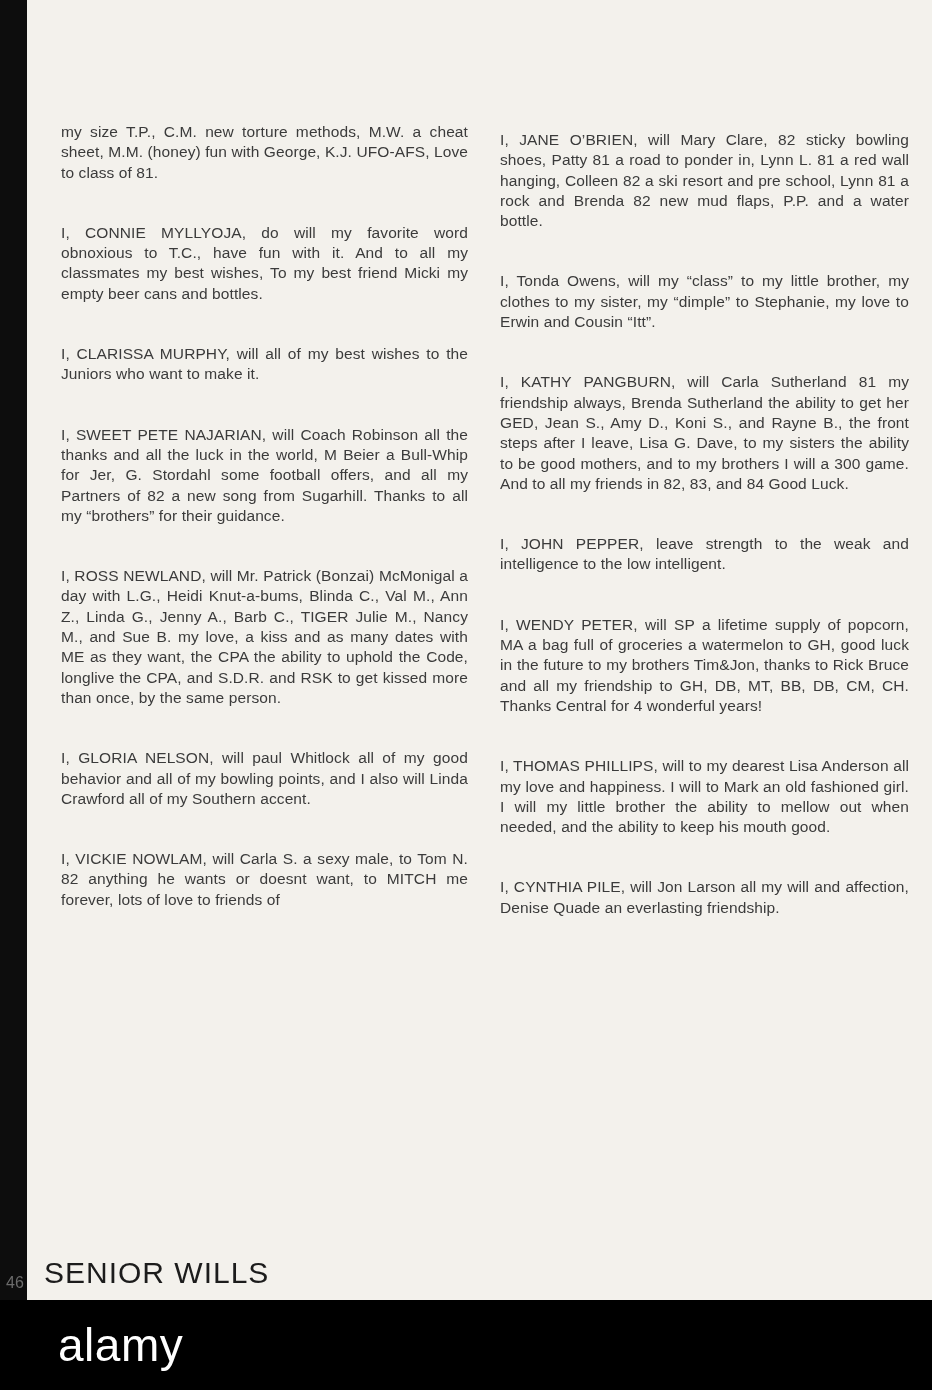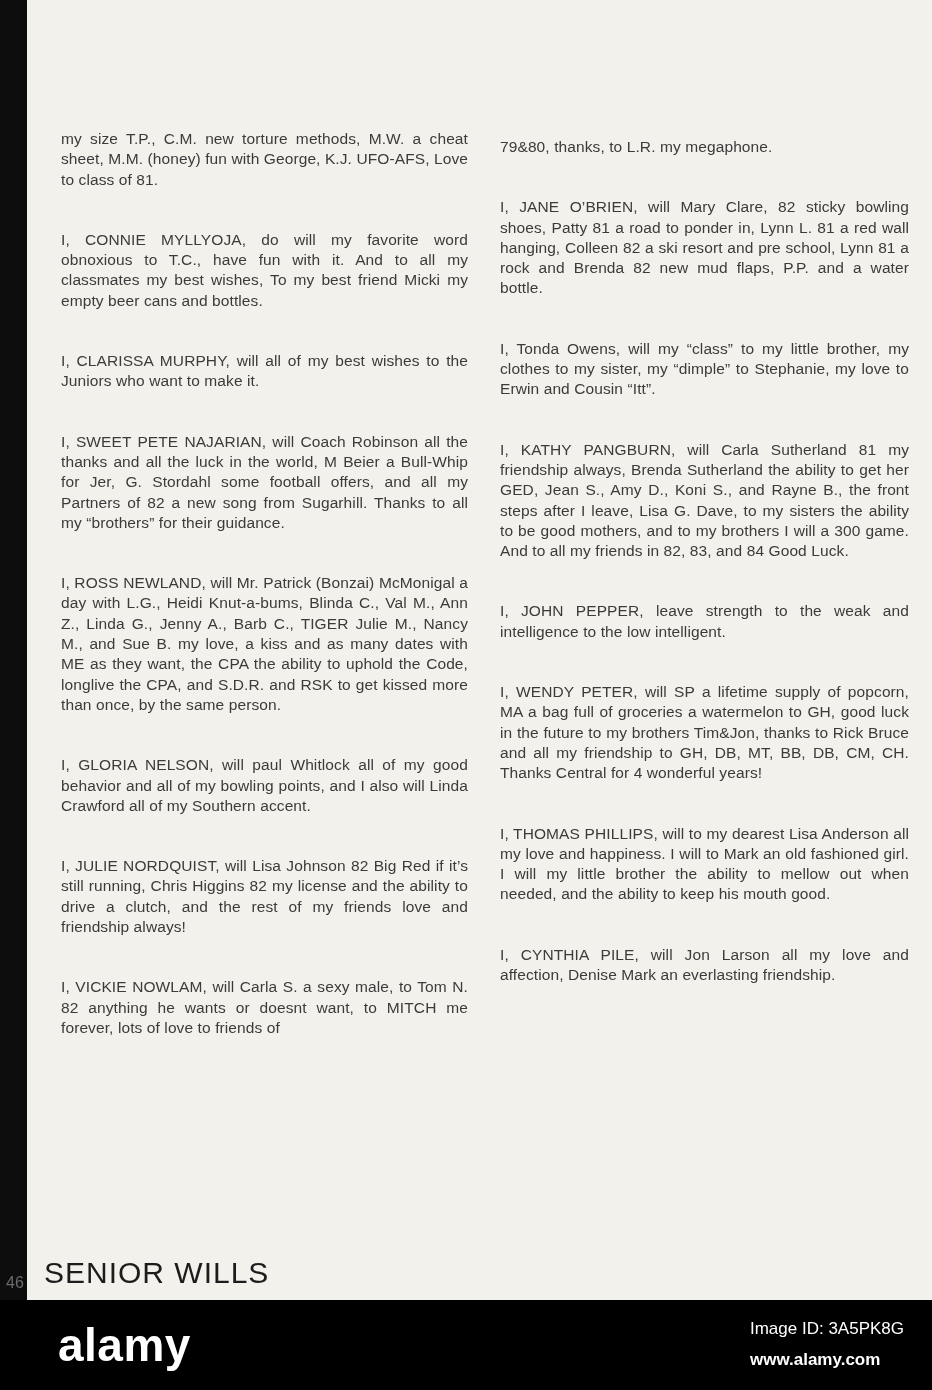--- a/index.html
+++ b/index.html
@@ -23,21 +23,20 @@
     height: 1302px;
     background: #0d0d0d;
   }
   .col {
     position: absolute;
     text-align: justify;
     font-size: 15.5px;
     line-height: 1.31;
     color: #3b3b3b;
     letter-spacing: 0.1px;
-    margin-top: 7px;
   }
   .col p { margin-bottom: 40px; }
   .col-left  { left: 61px;  top: 122px; width: 407px; }
   .col-right { left: 500px; top: 130px; width: 409px; }
 
   .footer-page-num {
     position: absolute;
     left: 6px; top: 1274px;
     font-size: 16px;
     color: #6b6b6b;
@@ -59,21 +58,21 @@
     height: 90px;
     background: #000;
     display: flex;
     align-items: center;
     justify-content: space-between;
     padding: 0 28px 0 58px;
   }
   .alamy-logo {
     color: #ffffff;
     font-size: 46px;
-    font-weight: bold;
+    font-weight: normal;
     letter-spacing: 0.5px;
     line-height: 1;
   }
   .alamy-meta {
     color: #ffffff;
     font-size: 17px;
     line-height: 1.8;
     text-align: left;
   }
   .alamy-meta .url { font-weight: bold; }
@@ -85,39 +84,33 @@
 
   <div class="edge-strip"></div>
 
   <div class="col col-left">
     <p>my size T.P., C.M. new torture methods, M.W. a cheat sheet, M.M. (honey) fun with George, K.J. UFO-AFS, Love to class of 81.</p>
     <p>I, CONNIE MYLLYOJA, do will my favorite word obnoxious to T.C., have fun with it. And to all my classmates my best wishes, To my best friend Micki my empty beer cans and bottles.</p>
     <p>I, CLARISSA MURPHY, will all of my best wishes to the Juniors who want to make it.</p>
     <p>I, SWEET PETE NAJARIAN, will Coach Robinson all the thanks and all the luck in the world, M Beier a Bull-Whip for Jer, G. Stordahl some football offers, and all my Partners of 82 a new song from Sugarhill. Thanks to all my “brothers” for their guidance.</p>
     <p>I, ROSS NEWLAND, will Mr. Patrick (Bonzai) McMonigal a day with L.G., Heidi Knut-a-bums, Blinda C., Val M., Ann Z., Linda G., Jenny A., Barb C., TIGER Julie M., Nancy M., and Sue B. my love, a kiss and as many dates with ME as they want, the CPA the ability to uphold the Code, longlive the CPA, and S.D.R. and RSK to get kissed more than once, by the same person.</p>
     <p>I, GLORIA NELSON, will paul Whitlock all of my good behavior and all of my bowling points, and I also will Linda Crawford all of my Southern accent.</p>
-    <p>I, JULIE NORDQUIST, will Lisa Johnson 82 Big Red if it’s still running, Chris Higgins 82 my license and the ability to drive a clutch, and the rest of my friends love and friendship always!</p>
     <p>I, VICKIE NOWLAM, will Carla S. a sexy male, to Tom N. 82 anything he wants or doesnt want, to MITCH me forever, lots of love to friends of</p>
   </div>
 
   <div class="col col-right">
-    <p>79&amp;80, thanks, to L.R. my megaphone.</p>
     <p>I, JANE O’BRIEN, will Mary Clare, 82 sticky bowling shoes, Patty 81 a road to ponder in, Lynn L. 81 a red wall hanging, Colleen 82 a ski resort and pre school, Lynn 81 a rock and Brenda 82 new mud flaps, P.P. and a water bottle.</p>
     <p>I, Tonda Owens, will my “class” to my little brother, my clothes to my sister, my “dimple” to Stephanie, my love to Erwin and Cousin “Itt”.</p>
     <p>I, KATHY PANGBURN, will Carla Sutherland 81 my friendship always, Brenda Sutherland the ability to get her GED, Jean S., Amy D., Koni S., and Rayne B., the front steps after I leave, Lisa G. Dave, to my sisters the ability to be good mothers, and to my brothers I will a 300 game. And to all my friends in 82, 83, and 84 Good Luck.</p>
     <p>I, JOHN PEPPER, leave strength to the weak and intelligence to the low intelligent.</p>
     <p>I, WENDY PETER, will SP a lifetime supply of popcorn, MA a bag full of groceries a watermelon to GH, good luck in the future to my brothers Tim&amp;Jon, thanks to Rick Bruce and all my friendship to GH, DB, MT, BB, DB, CM, CH. Thanks Central for 4 wonderful years!</p>
     <p>I, THOMAS PHILLIPS, will to my dearest Lisa Anderson all my love and happiness. I will to Mark an old fashioned girl. I will my little brother the ability to mellow out when needed, and the ability to keep his mouth good.</p>
-    <p>I, CYNTHIA PILE, will Jon Larson all my love and affection, Denise Mark an everlasting friendship.</p>
+    <p>I, CYNTHIA PILE, will Jon Larson all my will and affection, Denise Quade an everlasting friendship.</p>
   </div>
 
   <span class="footer-page-num">46</span>
   <span class="footer-title">SENIOR WILLS</span>
 
   <div class="alamy-bar">
     <span class="alamy-logo">alamy</span>
-    <div class="alamy-meta">
-      <div>Image ID: 3A5PK8G</div>
-      <div class="url">www.alamy.com</div>
-    </div>
   </div>
 
 </div>
 
 </body></html>

